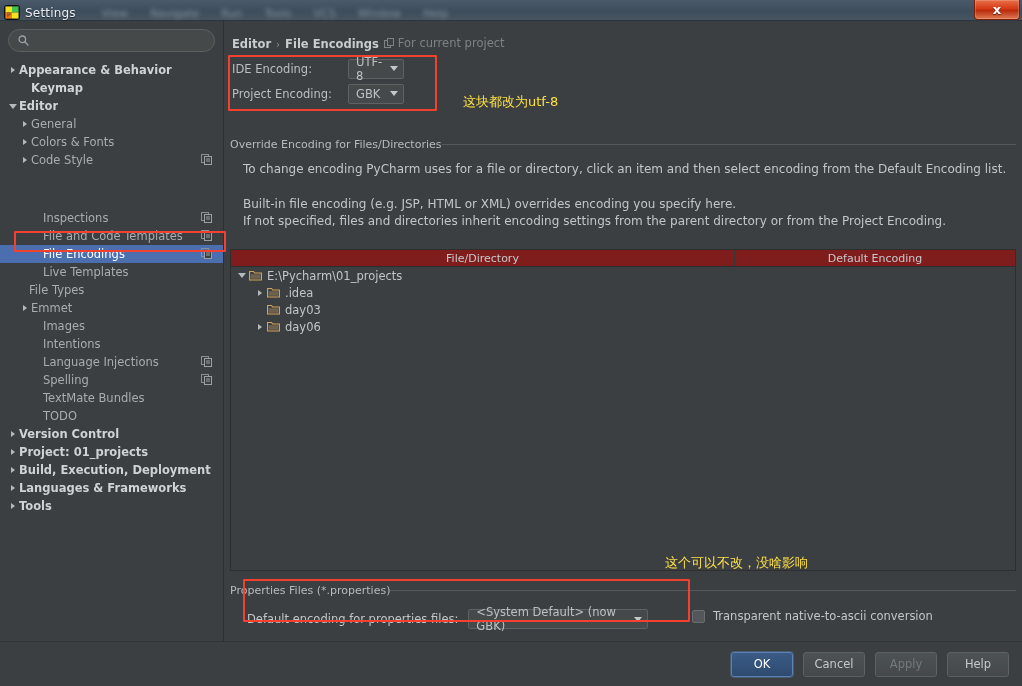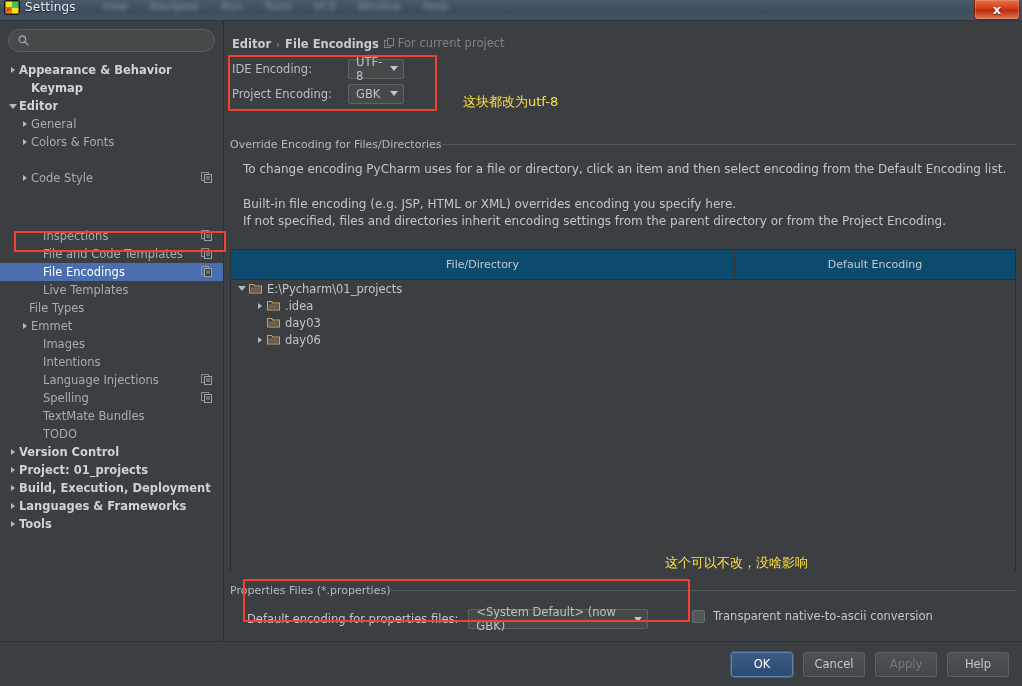--- a/index.html
+++ b/index.html
@@ -9,21 +9,21 @@
     font-family: "DejaVu Sans", "Liberation Sans", sans-serif;
     overflow: hidden;
   }
   #app { position: relative; width: 1022px; height: 686px; }
 
   
   .titlebar {
     position: absolute; left: 0; top: 0; width: 1022px; height: 21px;
     background: linear-gradient(to bottom, #4a5a6a 0%, #3e4d5c 55%, #46555f 100%);
     border-bottom: 1px solid #2b3640;
-    display: flex; align-items: flex-start;
+    display: flex; align-items: flex-end;
   }
   .win-icon {
     width: 16px; height: 15px; margin-left: 4px; margin-right: 5px;
     position: relative; flex: 0 0 auto;
   }
   .win-title {
     font-size: 12px; color: #e8eef4; letter-spacing: .2px;
     text-shadow: 0 1px 1px rgba(0,0,0,.55);
   }
   .menubar {
@@ -123,21 +123,21 @@
   .desc {
     position: absolute; left: 18px; font-size: 12px; color: #c2c6c9; line-height: 17px;
     white-space: nowrap;
   }
 
   
   .table {
     position: absolute; left: 5px; top: 228px; width: 786px; height: 322px;
     border: 1px solid #2c2e30; background: #3c3f41;
   }
-  .thead { display: flex; height: 30px; background: #0c4a6e; border-bottom: 1px solid #2c2e30; }
+  .thead { display: flex; height: 17px; background: #7f1d1d; border-bottom: 1px solid #2c2e30; }
   .th {
     display: flex; align-items: center; justify-content: center;
     font-size: 11px; color: #c6cacd; height: 100%;
     border-right: 1px solid #34373a;
   }
   .th:last-child { border-right: none; }
   .tbody { position: relative; height: 302px; background: #3c3f41; }
   .fs-row {
     height: 17px; display: flex; align-items: center; font-size: 11.5px; color: #c2c6c9;
   }
@@ -248,21 +248,21 @@
               <i></i>
             </span>
             <span class="tree-label">General</span>
           </div>
           <div class="tree-row" style="padding-left: 18px;">
             <span class="arrow">
               <i></i>
             </span>
             <span class="tree-label">Colors &amp; Fonts</span>
           </div>
-          <div class="tree-row" style="padding-left: 18px; margin-top: 18px;">
+          <div class="tree-row" style="padding-left: 18px;">
             <span class="arrow">
               <i></i>
             </span>
             <span class="tree-label">Code Style</span>
             <span class="copy-icon"><svg width="11" height="11" viewBox="0 0 11 11">
                 <rect x="0.5" y="0.5" width="7" height="8" fill="none" stroke="#8b9094"></rect>
                 <rect x="3.5" y="2.5" width="7" height="8" fill="#3c3f41" stroke="#9aa0a4"></rect>
                 <line x1="5" y1="5" x2="9" y2="5" stroke="#9aa0a4"></line>
                 <line x1="5" y1="7" x2="9" y2="7" stroke="#9aa0a4"></line>
               </svg></span>

